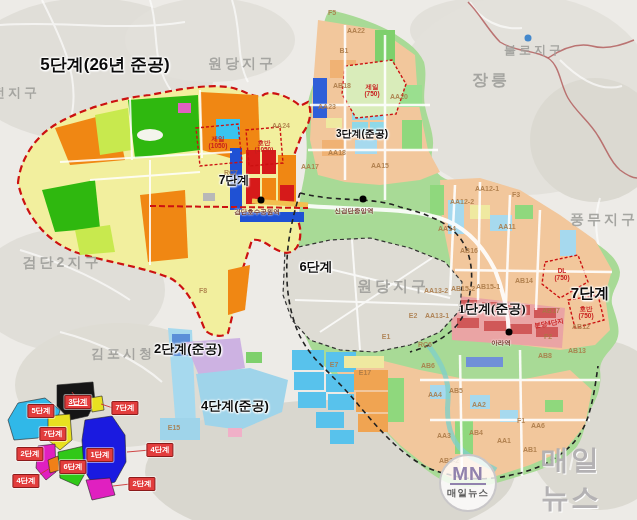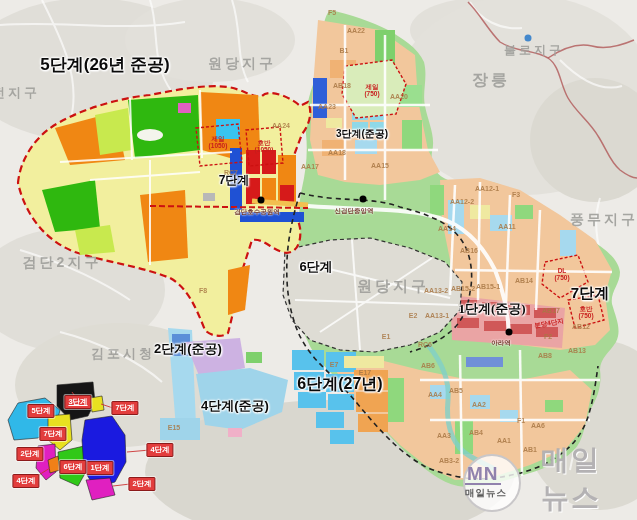--- a/index.html
+++ b/index.html
@@ -11,22 +11,22 @@
   .phase{font-weight:bold;color:#0a0a0a;
          text-shadow:-1px 0 2px #fff,1px 0 2px #fff,0 -1px 2px #fff,0 1px 2px #fff,1px 1px 2px #fff;}
   .district{font-weight:bold;color:#a2a29e;letter-spacing:3px;opacity:.95;}
   .block-code{font-size:7px;font-weight:bold;color:#a97845;opacity:.85;}
   .parcel{font-size:6.5px;font-weight:bold;color:#c81d1d;text-align:center;line-height:1.15;}
   .station-label{font-size:6.5px;font-weight:bold;color:#6e3426;text-shadow:0 0 2px #fff,0 0 2px #fff;}
   .dot{position:absolute;width:7px;height:7px;border-radius:50%;background:#000;transform:translate(-50%,-50%);}
   .inset-lbl{position:absolute;transform:translate(-50%,-50%);font-size:7.5px;font-weight:bold;color:#fff;
              background:#e23d3d;border:1px solid #8c1a1a;padding:1px 3px;border-radius:1px;white-space:nowrap;
              box-shadow:0 0 0 1px rgba(255,255,255,.5);}
-  .wm-circle{position:absolute;left:463px;top:454px;width:54px;height:54px;border-radius:50%;
-             background:rgba(255,255,255,.8);border:2px solid #c9c7c9;}
+  .wm-circle{position:absolute;left:439px;top:454px;width:54px;height:54px;border-radius:50%;
+             background:rgba(255,255,255,.8);border:2px solid #c9c7c9;text-align:center;}
   .wm-mn{display:inline-block;font-size:19px;font-weight:bold;color:#9182ad;line-height:1;
          border-bottom:2px solid #9182ad;margin-top:8px;padding:0 2px;letter-spacing:1px;}
   .wm-name{font-size:9.5px;font-weight:bold;color:#5a5a5a;margin-top:2px;letter-spacing:1px;}
   .wm-big{position:absolute;left:573px;top:479px;transform:translate(-50%,-50%);font-size:28px;font-weight:bold;
           color:rgba(176,174,176,.95);letter-spacing:2px;text-shadow:1px 1px 0 #fff;}
 </style>
 </head>
 <body>
 
 <div class="stage">
@@ -239,21 +239,20 @@
 
 <div id="label-layer">
       <div class="lbl phase" style="left: 105px; top: 64px; font-size: 17px;">5단계(26년 준공)</div>
       <div class="lbl phase" style="left: 362px; top: 134px; font-size: 10px;">3단계(준공)</div>
       <div class="lbl phase" style="left: 234px; top: 180px; font-size: 12px;">7단계</div>
       <div class="lbl phase" style="left: 316px; top: 266px; font-size: 13px;">6단계</div>
       <div class="lbl phase" style="left: 492px; top: 308px; font-size: 13px; font-family: Liberation Serif, serif;">1단계(준공)</div>
       <div class="lbl phase" style="left: 590px; top: 292px; font-size: 15px;">7단계</div>
       <div class="lbl phase" style="left: 188px; top: 348px; font-size: 13px;">2단계(준공)</div>
       <div class="lbl phase" style="left: 235px; top: 405px; font-size: 13px;">4단계(준공)</div>
-      <div class="lbl phase" style="left: 340px; top: 384px; font-size: 16px;">6단계(27년)</div>
       <div class="lbl district" style="left: 242px; top: 63px; font-size: 14px;">원당지구</div>
       <div class="lbl district" style="left: 534px; top: 50px; font-size: 12px;">불로지구</div>
       <div class="lbl district" style="left: 491px; top: 80px; font-size: 16px;">장릉</div>
       <div class="lbl district" style="left: 16px; top: 92px; font-size: 13px;">전지구</div>
       <div class="lbl district" style="left: 62px; top: 262px; font-size: 14px;">검단2지구</div>
       <div class="lbl district" style="left: 123px; top: 353px; font-size: 13px;">김포시청</div>
       <div class="lbl district" style="left: 353px; top: 285px; font-size: 15px; margin-left: 40px;">원당지구</div>
       <div class="lbl district" style="left: 604px; top: 219px; font-size: 14px;">풍무지구</div>
       <div class="lbl block-code" style="left: 332px; top: 12px;">F5</div>
       <div class="lbl block-code" style="left: 356px; top: 30px;">AA22</div>
@@ -327,21 +326,21 @@
       <div class="lbl station-label" style="left: 257px; top: 212px;">검단호수공원역</div>
       <div class="dot" style="left: 363px; top: 199px;"></div>
       <div class="lbl station-label" style="left: 354px; top: 211px;">신검단중앙역</div>
       <div class="dot" style="left: 509px; top: 332px;"></div>
       <div class="lbl station-label" style="left: 501px; top: 343px;">아라역</div>
       <div class="inset-lbl" style="left: 78px; top: 402px; text-decoration: underline;">3단계</div>
       <div class="inset-lbl" style="left: 41px; top: 411px;">5단계</div>
       <div class="inset-lbl" style="left: 125px; top: 408px;">7단계</div>
       <div class="inset-lbl" style="left: 53px; top: 434px;">7단계</div>
       <div class="inset-lbl" style="left: 30px; top: 454px;">2단계</div>
-      <div class="inset-lbl" style="left: 100px; top: 468px;">1단계</div>
+      <div class="inset-lbl" style="left: 100px; top: 455px;">1단계</div>
       <div class="inset-lbl" style="left: 160px; top: 450px;">4단계</div>
       <div class="inset-lbl" style="left: 73px; top: 467px;">6단계</div>
       <div class="inset-lbl" style="left: 26px; top: 481px;">4단계</div>
       <div class="inset-lbl" style="left: 142px; top: 484px;">2단계</div>
     </div>
 
 <div class="wm-circle">
   <div class="wm-mn">MN</div>
   <div class="wm-name">매일뉴스</div>
 </div>

